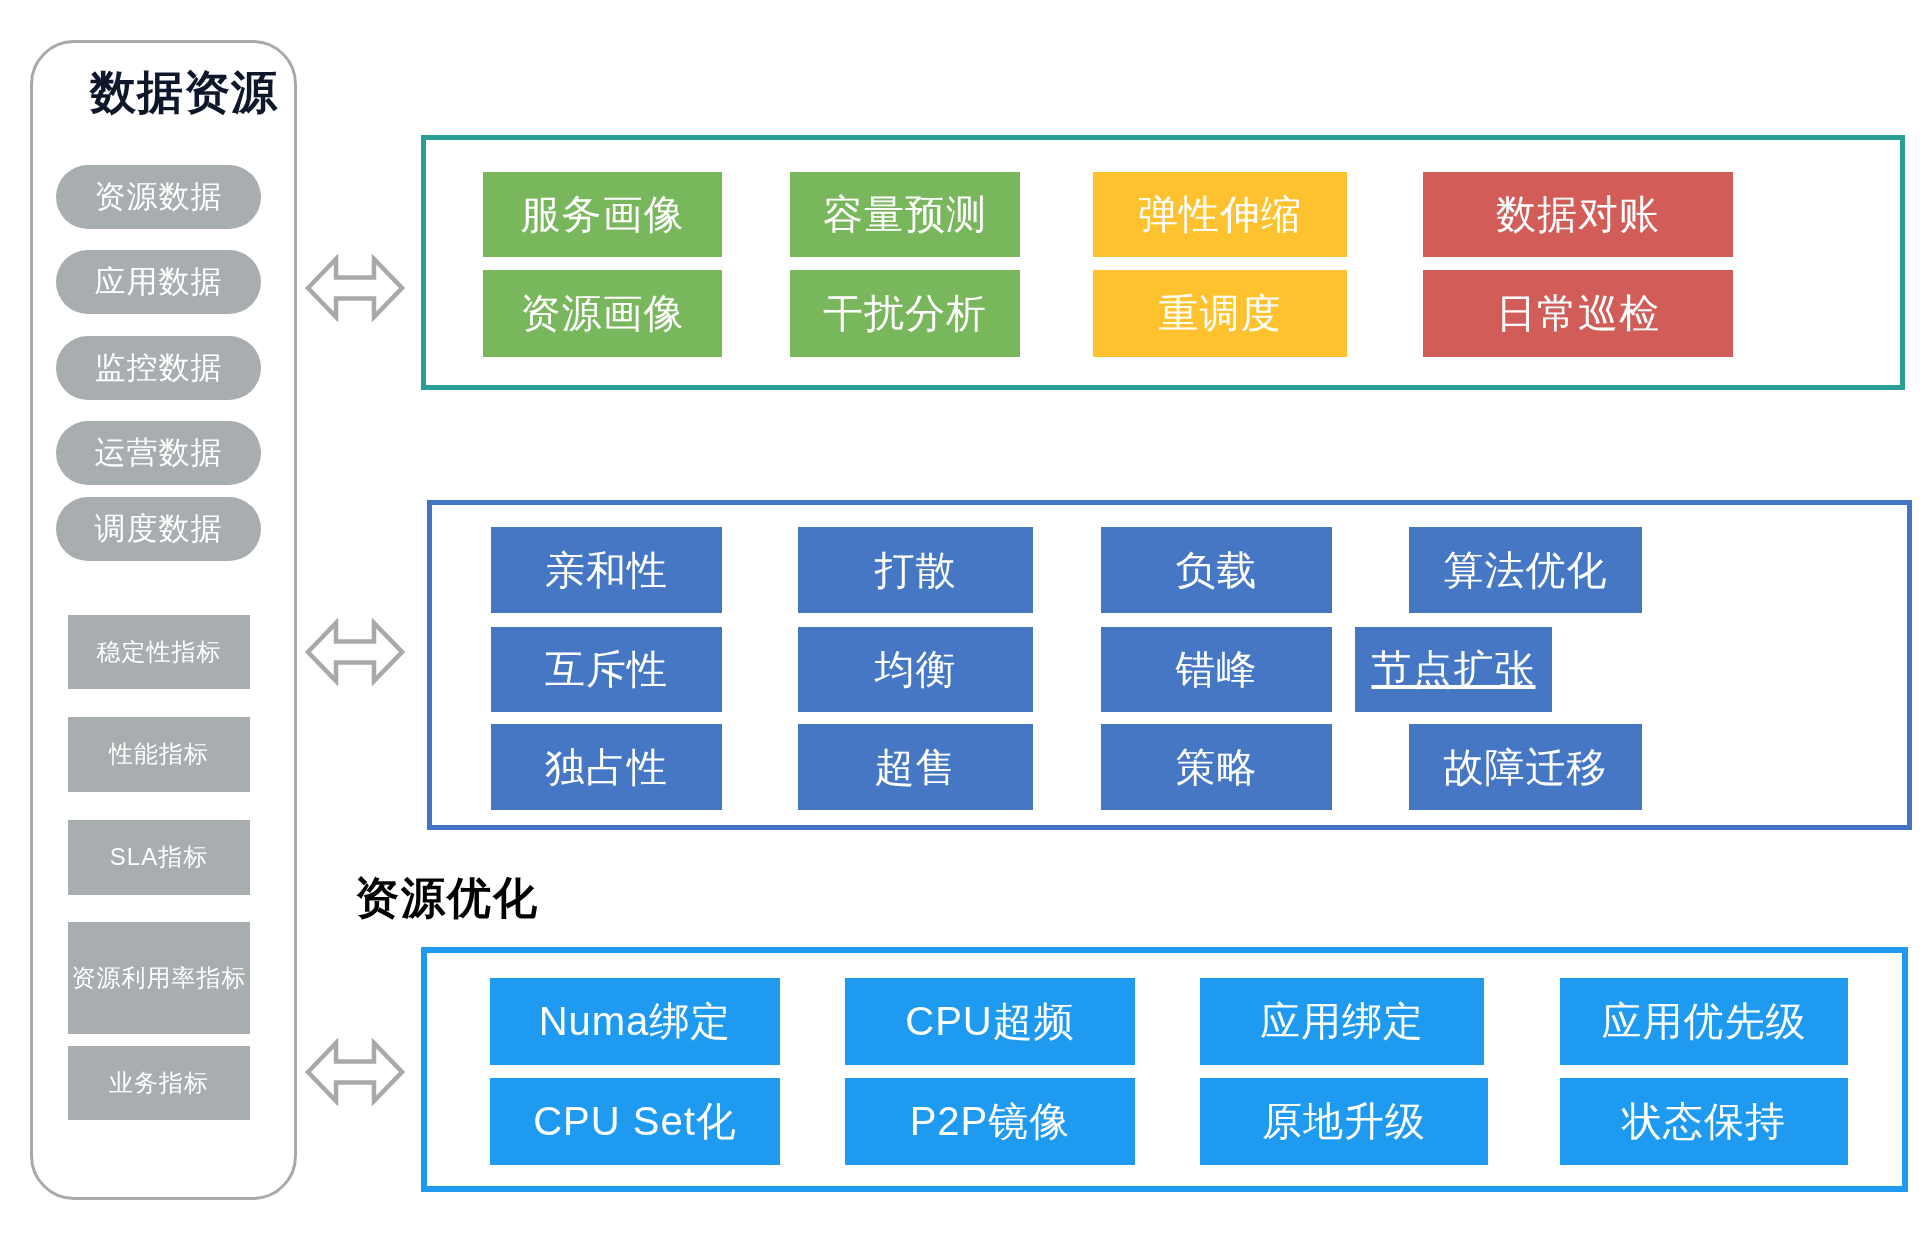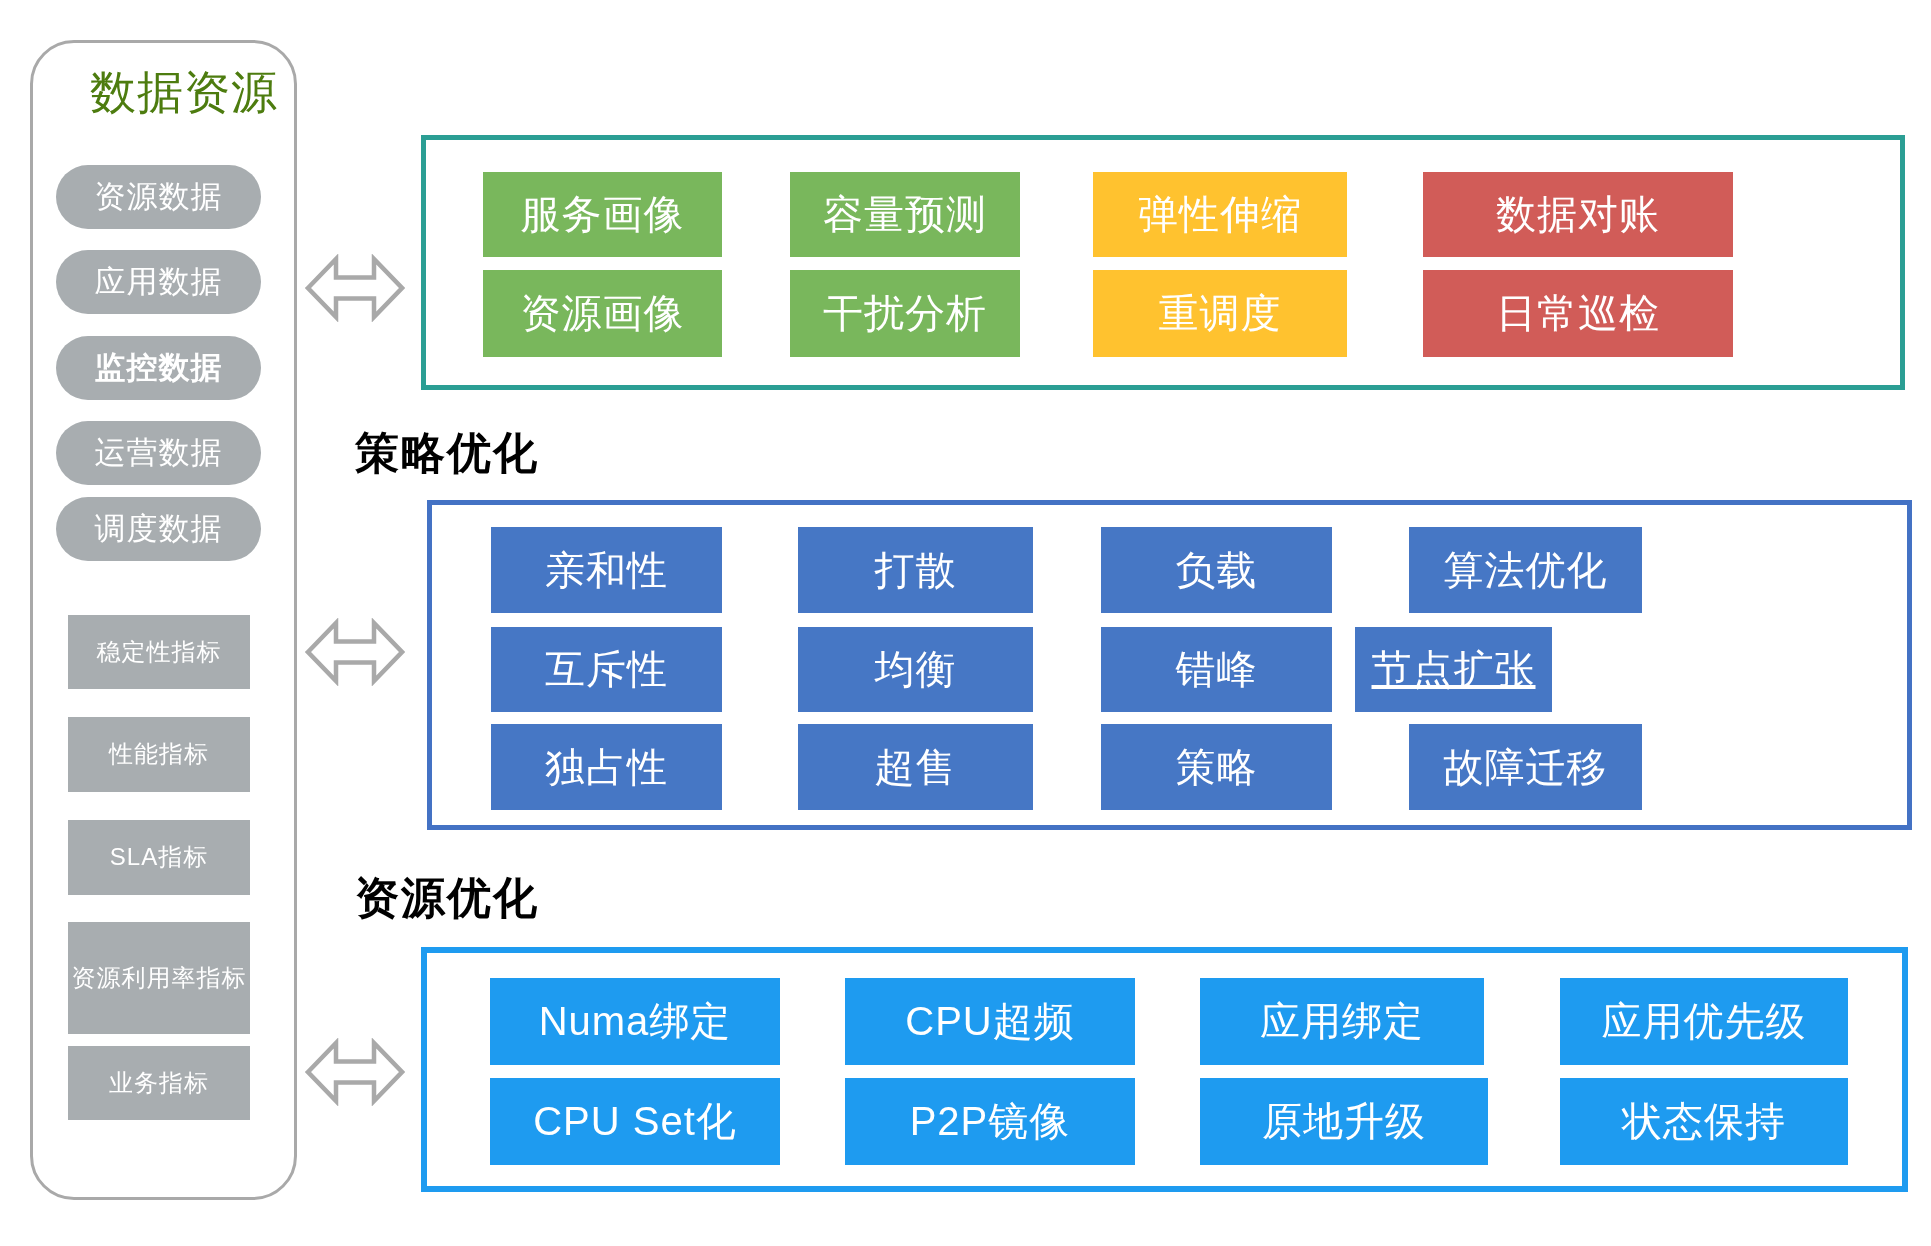--- a/index.html
+++ b/index.html
@@ -15,21 +15,21 @@
   }
   *{box-sizing:border-box;margin:0;padding:0;}
   html,body{background:#ffffff;}
   body{font-family:"Liberation Sans","DejaVu Sans",sans-serif;}
   .canvas{position:relative;width:1931px;height:1246px;background:#ffffff;overflow:hidden;}
 
   
   .sidebar{position:absolute;left:30px;top:40px;width:267px;height:1160px;
            border:3px solid var(--line);border-radius:44px;background:#ffffff;}
   .sidebar-title{position:absolute;left:30px;top:62px;width:308px;text-align:center;
-                 font-size:46px;font-weight:400;color:#4d7c0f;letter-spacing:1px;}
+                 font-size:46px;font-weight:700;color:#0f172a;letter-spacing:1px;}
   .pill{position:absolute;left:56px;width:205px;height:64px;background:var(--gray);
         border-radius:32px;color:#fff;font-size:31px;font-weight:300;
         display:flex;align-items:center;justify-content:center;letter-spacing:1px;}
   .metric{position:absolute;left:68px;width:182px;background:var(--gray);
           color:#fff;font-size:24px;font-weight:300;line-height:1.35;text-align:center;
           display:flex;align-items:center;justify-content:center;letter-spacing:1px;}
 
   
   .arrow{position:absolute;left:305px;width:100px;height:68px;}
 
@@ -51,21 +51,21 @@
 </head>
 <body>
 
 <div class="canvas">
 
   <div class="sidebar"></div>
   <div class="sidebar-title">数据资源</div>
 
   <div class="pill" style="top:165px;">资源数据</div>
   <div class="pill" style="top:250px;">应用数据</div>
-  <div class="pill" style="top:336px;font-weight:bold;">监控数据</div>
+  <div class="pill" style="top:336px;">监控数据</div>
   <div class="pill" style="top:497px;">调度数据</div>
   <div class="pill" style="top:421px;">运营数据</div>
 
   <div class="metric" style="top:615px;height:74px;">稳定性指标</div>
   <div class="metric" style="top:717px;height:75px;">性能指标</div>
   <div class="metric" style="top:820px;height:75px;">SLA指标</div>
   <div class="metric" style="top:922px;height:112px;">资源利用率指标</div>
   <div class="metric" style="top:1046px;height:74px;">业务指标</div>
 
   <svg class="arrow" style="top:254px;" viewBox="0 0 100 68">
@@ -82,21 +82,20 @@
 
   <div class="btn green" style="left:483px;top:172px;width:239px;height:85px;">服务画像</div>
   <div class="btn green" style="left:790px;top:172px;width:230px;height:85px;">容量预测</div>
   <div class="btn yellow" style="left:1093px;top:172px;width:254px;height:85px;">弹性伸缩</div>
   <div class="btn red" style="left:1423px;top:172px;width:310px;height:85px;">数据对账</div>
   <div class="btn green" style="left:483px;top:270px;width:239px;height:87px;">资源画像</div>
   <div class="btn green" style="left:790px;top:270px;width:230px;height:87px;">干扰分析</div>
   <div class="btn yellow" style="left:1093px;top:270px;width:254px;height:87px;">重调度</div>
   <div class="btn red" style="left:1423px;top:270px;width:310px;height:87px;">日常巡检</div>
 
-  <div class="sec-title" style="top:424px;">策略优化</div>
   <div class="sec-box box-strat"></div>
 
   <div class="btn blue" style="left:491px;top:527px;width:231px;height:86px;">亲和性</div>
   <div class="btn blue" style="left:798px;top:527px;width:235px;height:86px;">打散</div>
   <div class="btn blue" style="left:1101px;top:527px;width:231px;height:86px;">负载</div>
   <div class="btn blue" style="left:1409px;top:527px;width:233px;height:86px;">算法优化</div>
   <div class="btn blue" style="left:798px;top:627px;width:235px;height:85px;">均衡</div>
   <div class="btn blue" style="left:491px;top:627px;width:231px;height:85px;">互斥性</div>
   <div class="btn blue" style="left:1101px;top:627px;width:231px;height:85px;">错峰</div>
   <div class="btn blue" style="left:1355px;top:627px;width:197px;height:85px;text-decoration:underline;">节点扩张</div>

